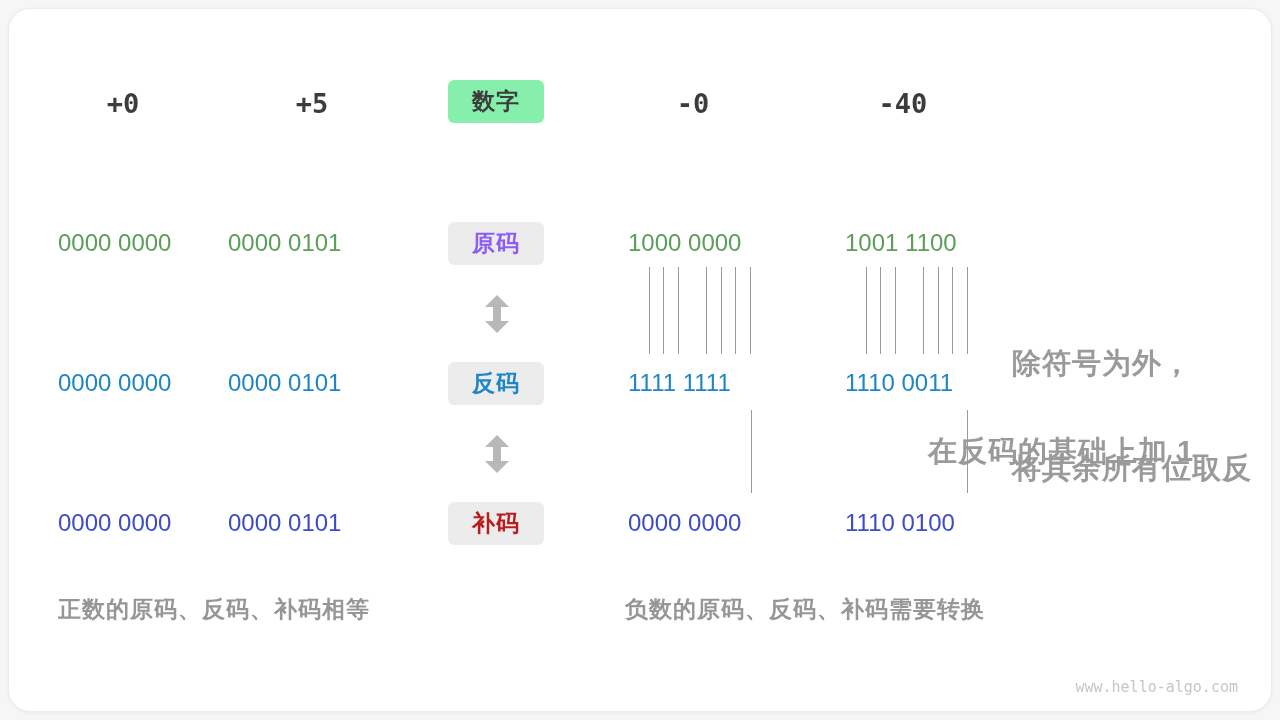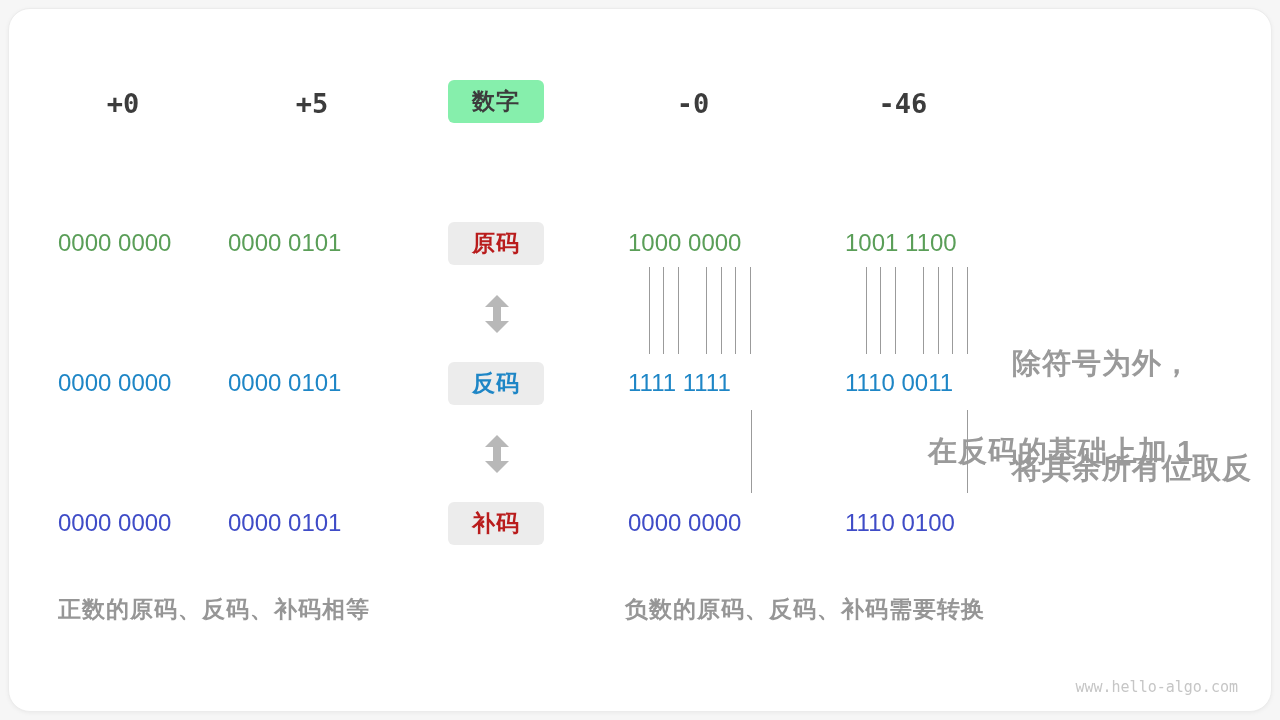--- a/index.html
+++ b/index.html
@@ -74,31 +74,31 @@
 </style>
 </head>
 <body>
 
 <div class="stage">
   <div class="card"></div>
 
   <div class="hdr" style="left:58px;  top:88px; width:130px;">+0</div>
   <div class="hdr" style="left:247px; top:88px; width:130px;">+5</div>
   <div class="hdr" style="left:628px; top:88px; width:130px;">-0</div>
-  <div class="hdr" style="left:838px; top:88px; width:130px;">-46</div>
+  <div class="hdr" style="left:838px; top:88px; width:130px;">-40</div>
   <div class="label-box" style="left: 448px; top: 80px; background: #86efac;">
     <span style="color: rgb(60, 60, 60);">数字</span>
   </div>
 
   <div class="bin" style="left: 58px; top: 228px; color: rgb(90, 158, 88);">0000 0000</div>
   <div class="bin" style="left: 228px; top: 228px; color: rgb(90, 158, 88);">0000 0101</div>
   <div class="bin" style="left: 628px; top: 228px; color: rgb(90, 158, 88);">1000 0000</div>
   <div class="bin" style="left: 845px; top: 228px; color: rgb(90, 158, 88);">1001 1100</div>
   <div class="label-box" style="left: 448px; top: 222px; background: rgb(236, 236, 236);">
-    <span style="color: #b91c1c; text-align: right;">原码</span>
+    <span style="color: #8b5cf6; text-align: right;">原码</span>
   </div>
 
   <div class="vline" style="left:649px; top:267px; height:87px;"></div>
   <div class="vline" style="left:663px; top:267px; height:87px;"></div>
   <div class="vline" style="left:678px; top:267px; height:87px;"></div>
   <div class="vline" style="left:706px; top:267px; height:87px;"></div>
   <div class="vline" style="left:721px; top:267px; height:87px;"></div>
   <div class="vline" style="left:735px; top:267px; height:87px;"></div>
   <div class="vline" style="left:750px; top:267px; height:87px;"></div>
   <div class="vline" style="left:866px; top:267px; height:87px;"></div>

